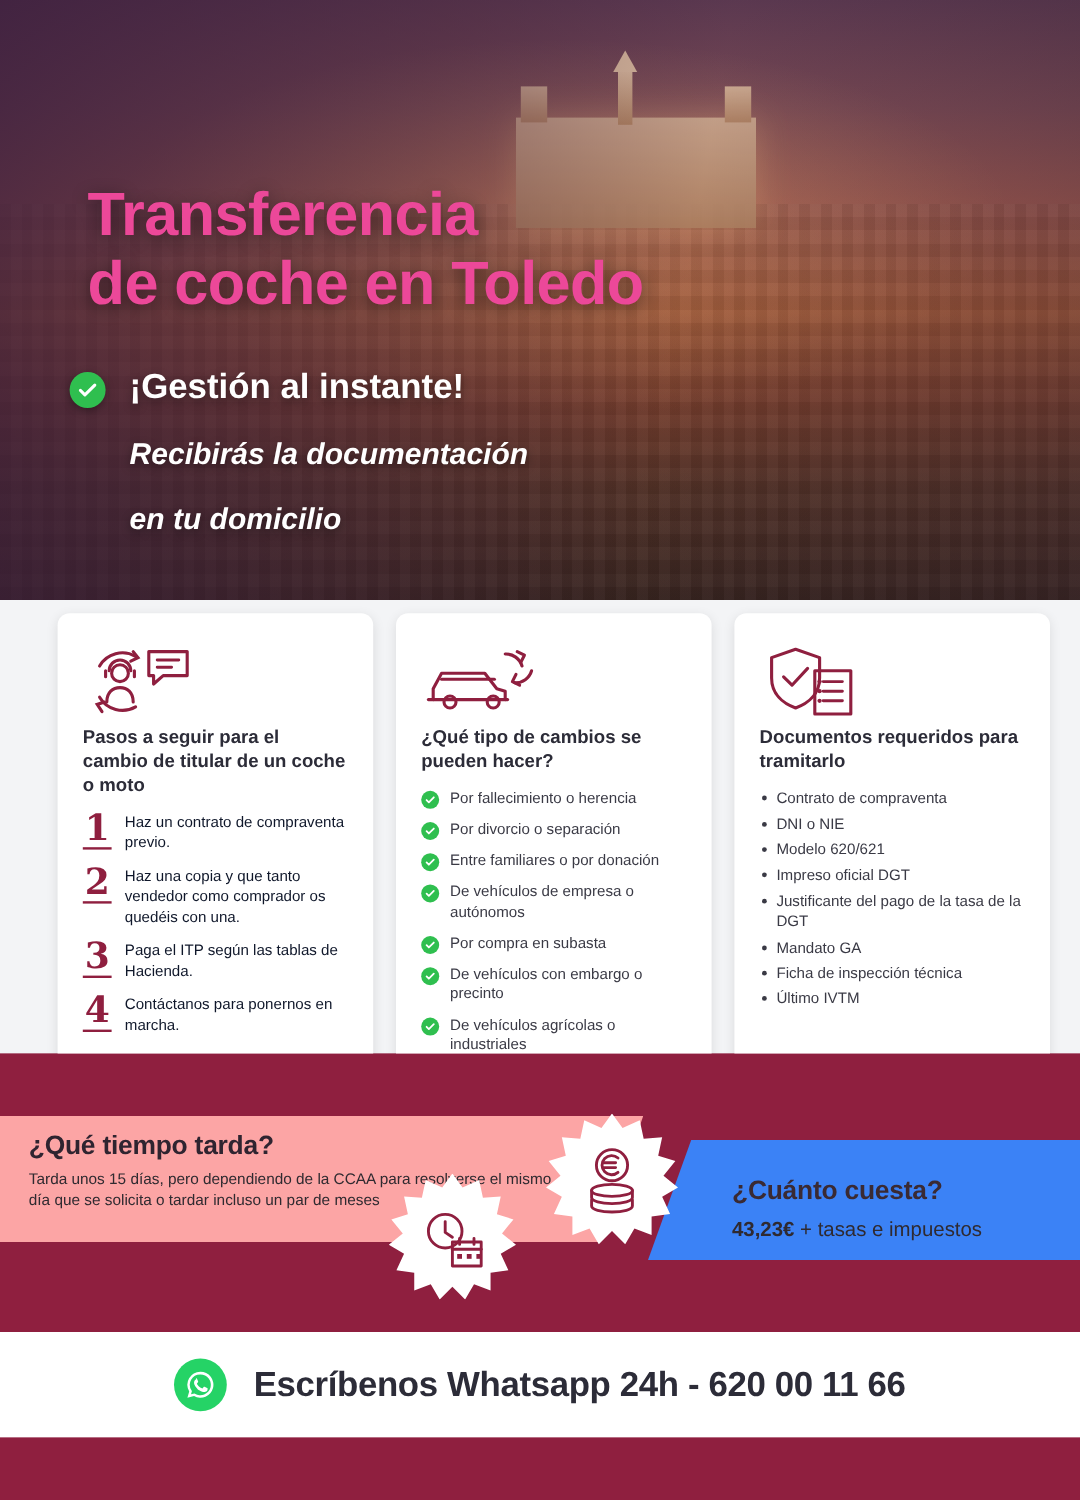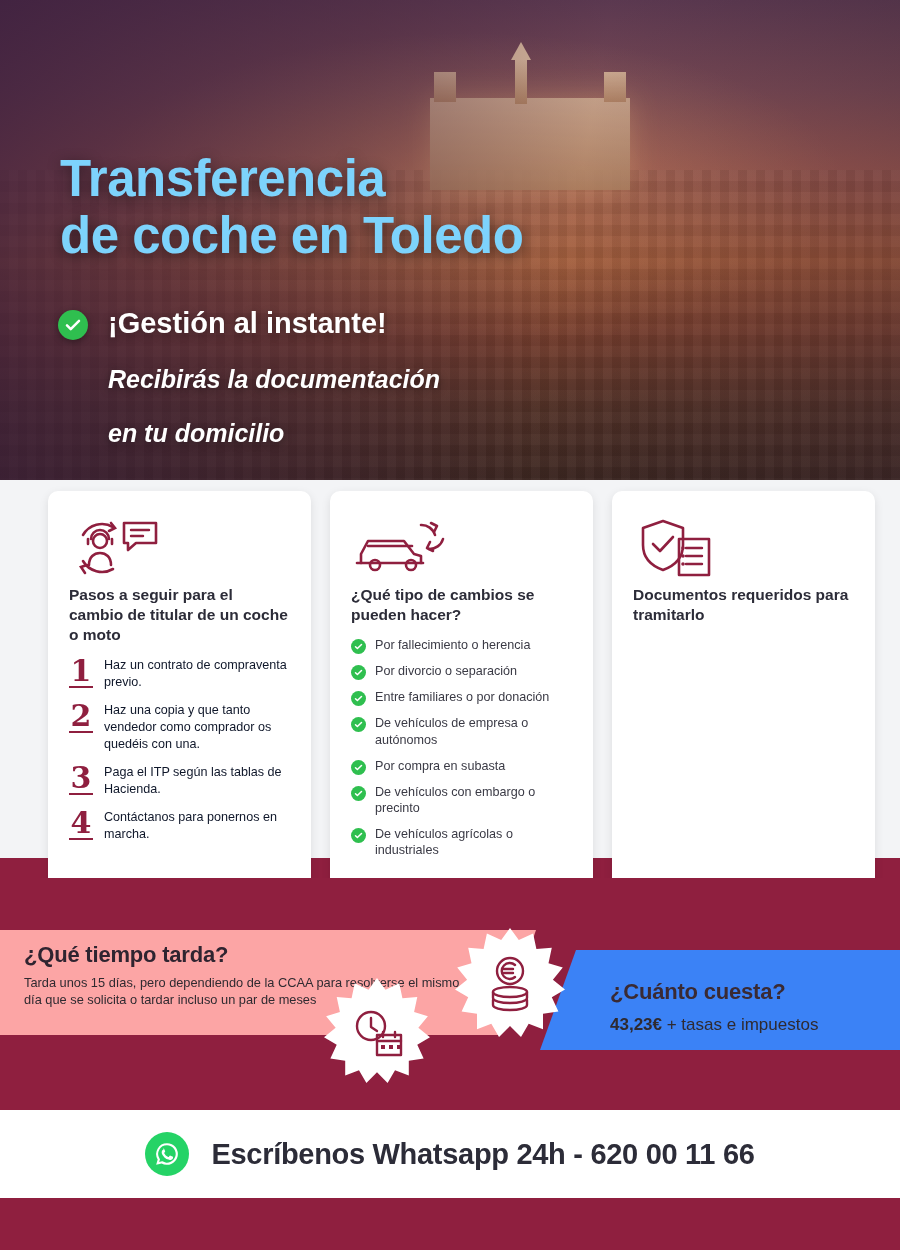--- a/index.html
+++ b/index.html
@@ -68,22 +68,22 @@
     content: ""; position: absolute; left: -4px; top: -16px;
     border-left: 10px solid transparent; border-right: 10px solid transparent;
     border-bottom: 18px solid #e6c9ab;
   }
   .hero-shade {
     position: absolute; inset: 0;
     background: linear-gradient(100deg, rgba(60,30,60,0.80) 0%, rgba(70,35,55,0.45) 38%, rgba(90,45,45,0.12) 62%, rgba(60,35,45,0.35) 100%);
   }
 
   .hero-title {
-    position: absolute; left: 60px; top: 150px;
-    color: #7dd3fc; font-size: 51px; font-weight: 700; line-height: 1.12;
+    position: absolute; left: 73px; top: 150px;
+    color: #ec4899; font-size: 51px; font-weight: 700; line-height: 1.12;
     letter-spacing: -0.5px;
     text-shadow: 0 3px 14px rgba(0,0,0,.45);
   }
   .hero-sub {
     position: absolute; left: 58px; top: 306px;
     display: flex; align-items: flex-start; gap: 20px;
   }
   .check-badge {
     width: 30px; height: 30px; border-radius: 50%;
     background: #2fbf4f; flex: none; margin-top: 4px;
@@ -118,21 +118,21 @@
     color: #8f1f3f; letter-spacing: 0.5px;
   }
   .logo-rule { width: 150px; height: 3px; background: #c8a24a; transform: rotate(-4deg); margin: 1px 0 3px; }
   .logo-bottom {
     font-family: "DejaVu Serif", serif;
     font-size: 22px; font-style: italic; color: #3b3b46; letter-spacing: .5px;
   }
 
   
   .body-area {
-    position: absolute; left: 0; top: 480px; width: 900px; height: 378px;
+    position: absolute; left: 0; top: 500px; width: 900px; height: 378px;
     background: #f3f4f6;
   }
   .cards {
     position: absolute; left: 48px; top: 11px;
     display: flex; gap: 19px;
   }
   .card {
     width: 263px; background: #fff; border-radius: 10px;
     box-shadow: 0 3px 10px rgba(0,0,0,.10);
     padding: 20px 21px 22px;
@@ -389,20 +389,30 @@
               <path d="M53 33h16M53 41h16M53 49h16"></path>
             </g>
             <g fill="#8f1f3f">
                 <circle cx="50" cy="33" r="1.8"></circle>
                 <circle cx="50" cy="41" r="1.8"></circle>
                 <circle cx="50" cy="49" r="1.8"></circle>
               </g>
           </svg>
         </div>
         <div class="card-title">Documentos requeridos para tramitarlo</div>
+        <ul class="doclist">
+          <li class="doc-item">Contrato de compraventa</li>
+          <li class="doc-item">DNI o NIE</li>
+          <li class="doc-item">Modelo 620/621</li>
+          <li class="doc-item">Impreso oficial DGT</li>
+          <li class="doc-item">Justificante del pago de la tasa de la DGT</li>
+          <li class="doc-item">Mandato GA</li>
+          <li class="doc-item">Ficha de inspección técnica</li>
+          <li class="doc-item">Último IVTM</li>
+        </ul>
       </div>
 
     </div>
   </div>
 
   <div class="band-area">
 
     <div class="band-left">
       <div class="band-h">¿Qué tiempo tarda?</div>
       <div class="band-p">Tarda unos 15 días, pero dependiendo de la CCAA para resolverse el mismo día que se solicita o tardar incluso un par de meses</div>

